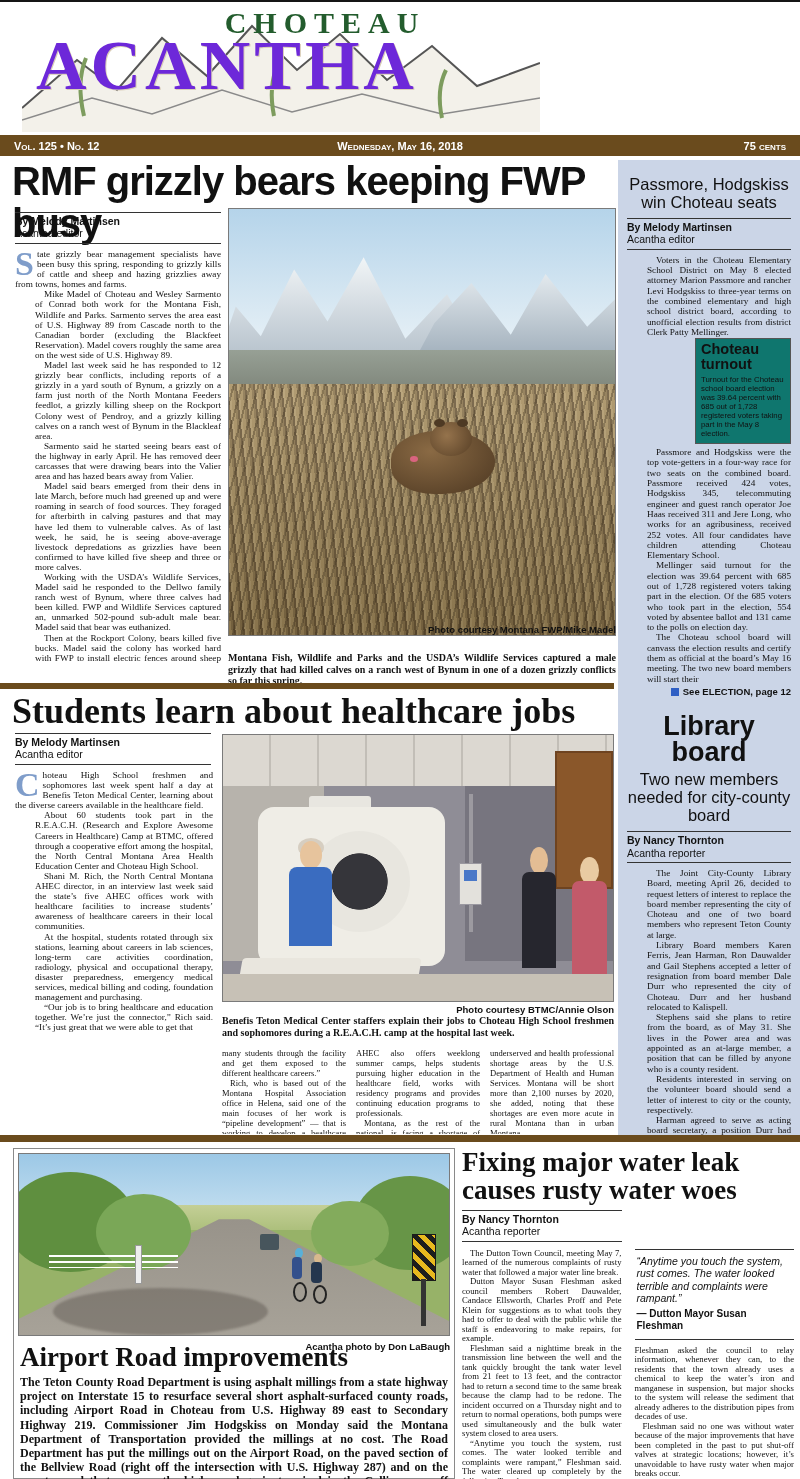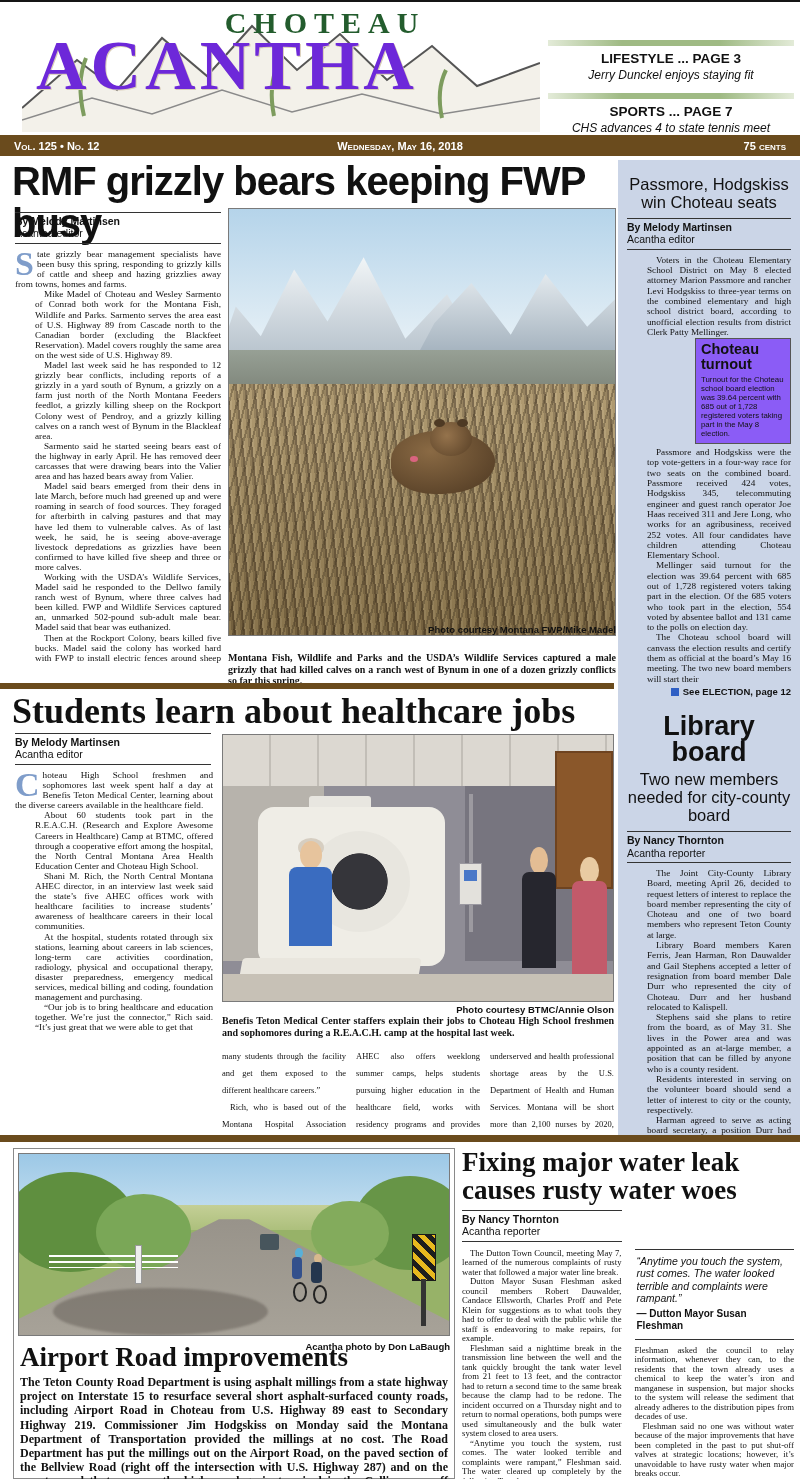--- a/index.html
+++ b/index.html
@@ -71,35 +71,35 @@
   .gz-ear2{top:49.2%;left:59%;width:3%;height:2%;border-radius:50%;background:#4e3a24;}
   .gz-tag{top:58%;left:47%;width:2%;height:1.4%;border-radius:50%;background:#d9647f;}
 
   
   .sb{position:absolute;left:618px;top:158px;width:182px;height:975px;background:#cbd5e7;
       box-sizing:border-box;padding:10px 9px;overflow:hidden;}
   .sb h2{margin:0;font-family:"Liberation Sans",sans-serif;font-weight:bold;font-size:27px;line-height:26px;text-align:center;}
   .sb h3{margin:5px 0 7px;font-family:"Liberation Sans",sans-serif;font-weight:normal;font-size:16.5px;line-height:18px;text-align:center;}
   .sb .byl{margin-bottom:5px;}
   .sb .bt{font-size:9.2px;line-height:10.3px;}
-  .tbox{float:right;width:96px;background:#8b5cf6;border:1px solid #555;box-sizing:border-box;
+  .tbox{float:right;width:96px;background:#0f766e;border:1px solid #555;box-sizing:border-box;
         padding:3px 5px 5px;margin:1px 0 3px 6px;font-family:"Liberation Sans",sans-serif;text-align:left;}
   .tbox .tt{font-weight:bold;font-size:14.5px;line-height:15px;}
   .tbox .tx{font-size:7.8px;line-height:9px;margin-top:3px;}
   .sb .h2b{margin-top:16px;}
 
   
   .h1-he{position:absolute;left:12px;top:690px;width:606px;font-weight:bold;font-size:36px;line-height:38px;}
   .he-byl{position:absolute;left:15px;top:731px;width:196px;}
   .he-col{position:absolute;left:15px;top:768px;width:198px;height:364px;overflow:hidden;}
   .ct-ph{position:absolute;left:222px;top:732px;width:392px;height:268px;background:#8f8d96;}
   .he-credit{position:absolute;left:222px;top:1002px;width:392px;}
   .he-cap{position:absolute;left:222px;top:1013px;width:392px;}
   .he-cols{position:absolute;left:222px;top:1046px;width:392px;height:86px;display:flex;gap:10px;overflow:hidden;}
-  .he-cols .c{flex:1;font-size:8.5px;line-height:17px;text-align:justify;}
+  .he-cols .c{flex:1;font-size:8.5px;line-height:10px;text-align:justify;}
   .he-cols .c p{margin:0;}
   .he-cols .c p.ind{text-indent:8px;}
   .div2{position:absolute;left:0;top:1133px;width:800px;height:7px;background:#6a4b1d;}
 
   .ct-ceil{top:0;left:0;width:100%;height:19%;background:#dcd8d1;
         border-bottom:1px solid #b5b1aa;}
   .ct-ceil:before{content:"";position:absolute;inset:0;
         background:repeating-linear-gradient(90deg,transparent 0 46px,#c2beb7 46px 48px);}
   .ct-wall{top:19%;left:0;width:100%;height:66%;
         background:linear-gradient(90deg,#b7b3ac 0 26%,#8f8d96 26% 62%,#77757f 62% 100%);}
@@ -180,32 +180,20 @@
       <path d="M0,100 L55,52 L95,82 L140,30 L185,68 L230,18 L275,62 L318,26 L365,72 L410,38 L455,78 L518,55 L518,124 L0,124 Z" fill="#f3f1ea"></path>
       <path d="M0,100 L55,52 L95,82 L140,30 L185,68 L230,18 L275,62 L318,26 L365,72 L410,38 L455,78 L518,55" fill="none" stroke="#555" stroke-width="2"></path>
       <path d="M0,112 L70,90 L130,106 L200,82 L270,104 L340,86 L420,106 L518,90" fill="none" stroke="#8a8a8a" stroke-width="1.5"></path>
       <path d="M62,108 q-8,-34 2,-58" fill="none" stroke="#7d9c5e" stroke-width="4"></path>
       <path d="M252,108 q-6,-30 4,-52" fill="none" stroke="#7d9c5e" stroke-width="4"></path>
       <path d="M420,110 q-6,-28 4,-48" fill="none" stroke="#7d9c5e" stroke-width="4"></path>
     </svg>
     <div class="city">CHOTEAU</div>
     <div class="paper">ACANTHA</div>
 
-    <div class="teasers">
-      <div class="tease">
-        <div class="bar"></div>
-        <div class="lab">LIFESTYLE ... PAGE 3</div>
-        <div class="sub">Jerry Dunckel enjoys staying fit</div>
-      </div>
-      <div class="tease">
-        <div class="bar"></div>
-        <div class="lab">SPORTS ... PAGE 7</div>
-        <div class="sub">CHS advances 4 to state tennis meet</div>
-      </div>
-    </div>
   </div>
 
   <div class="infobar">
     <span>Vol. 125 • No. 12</span>
     <span class="mid">Wednesday, May 16, 2018</span>
     <span class="right">75 cents</span>
   </div>
 
   <h1 class="h1-gz" style="margin:0;">RMF grizzly bears keeping FWP busy</h1>
 

